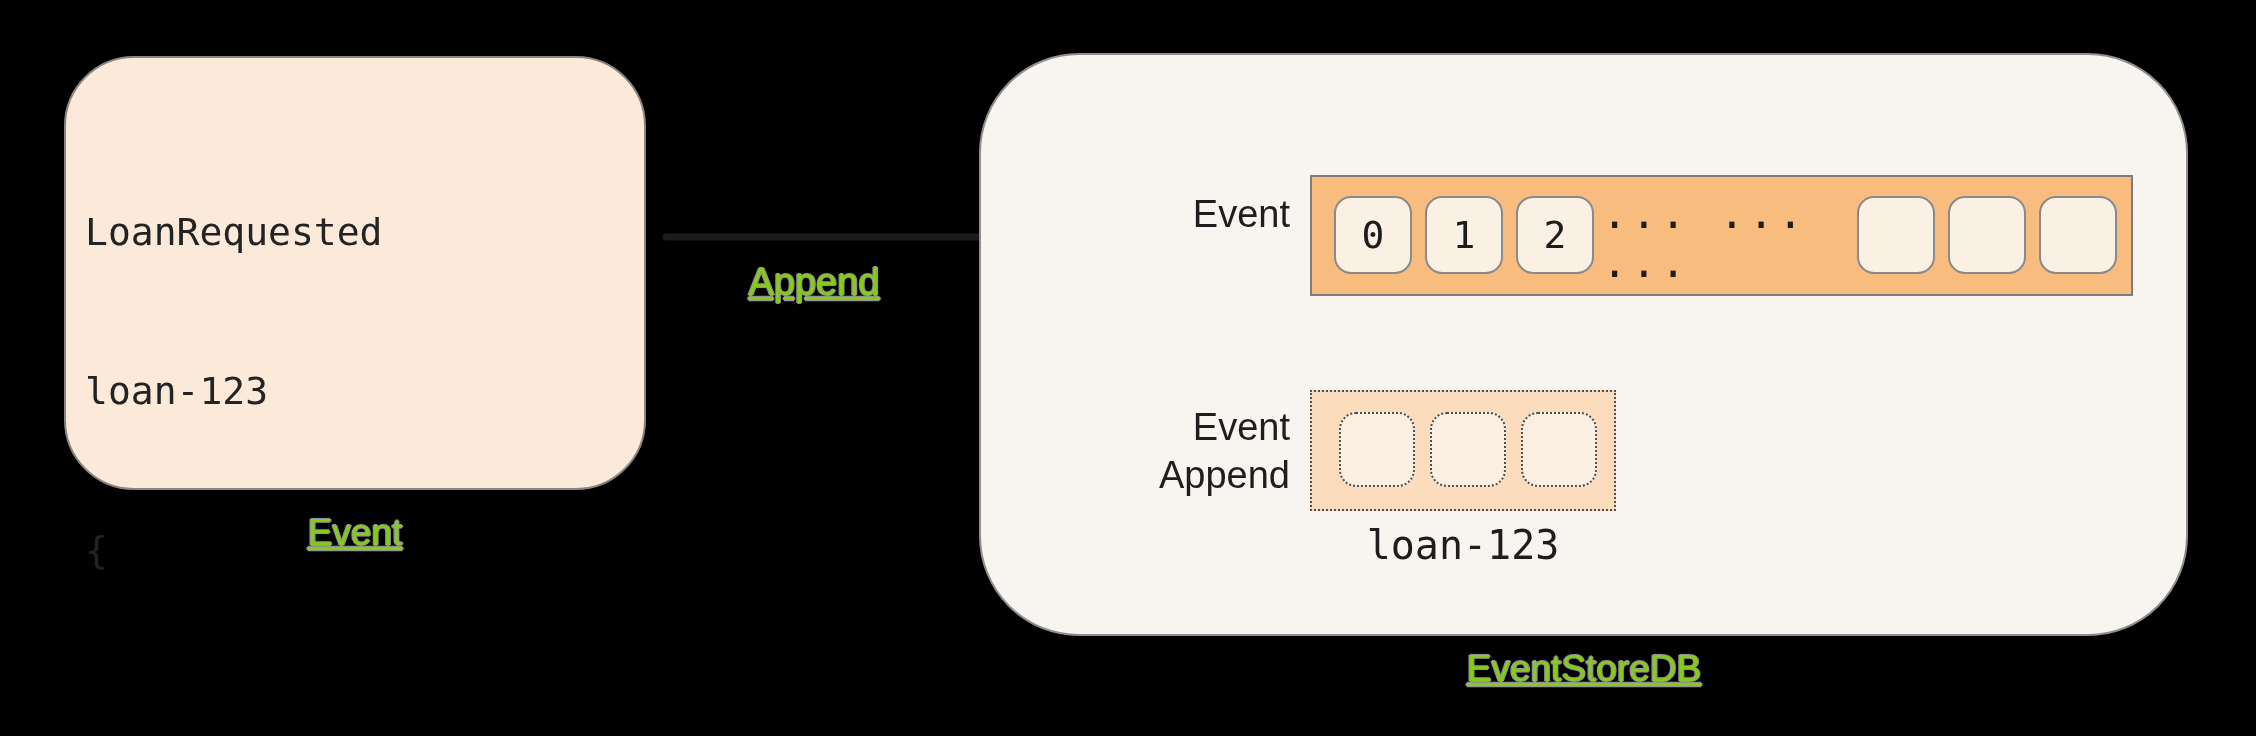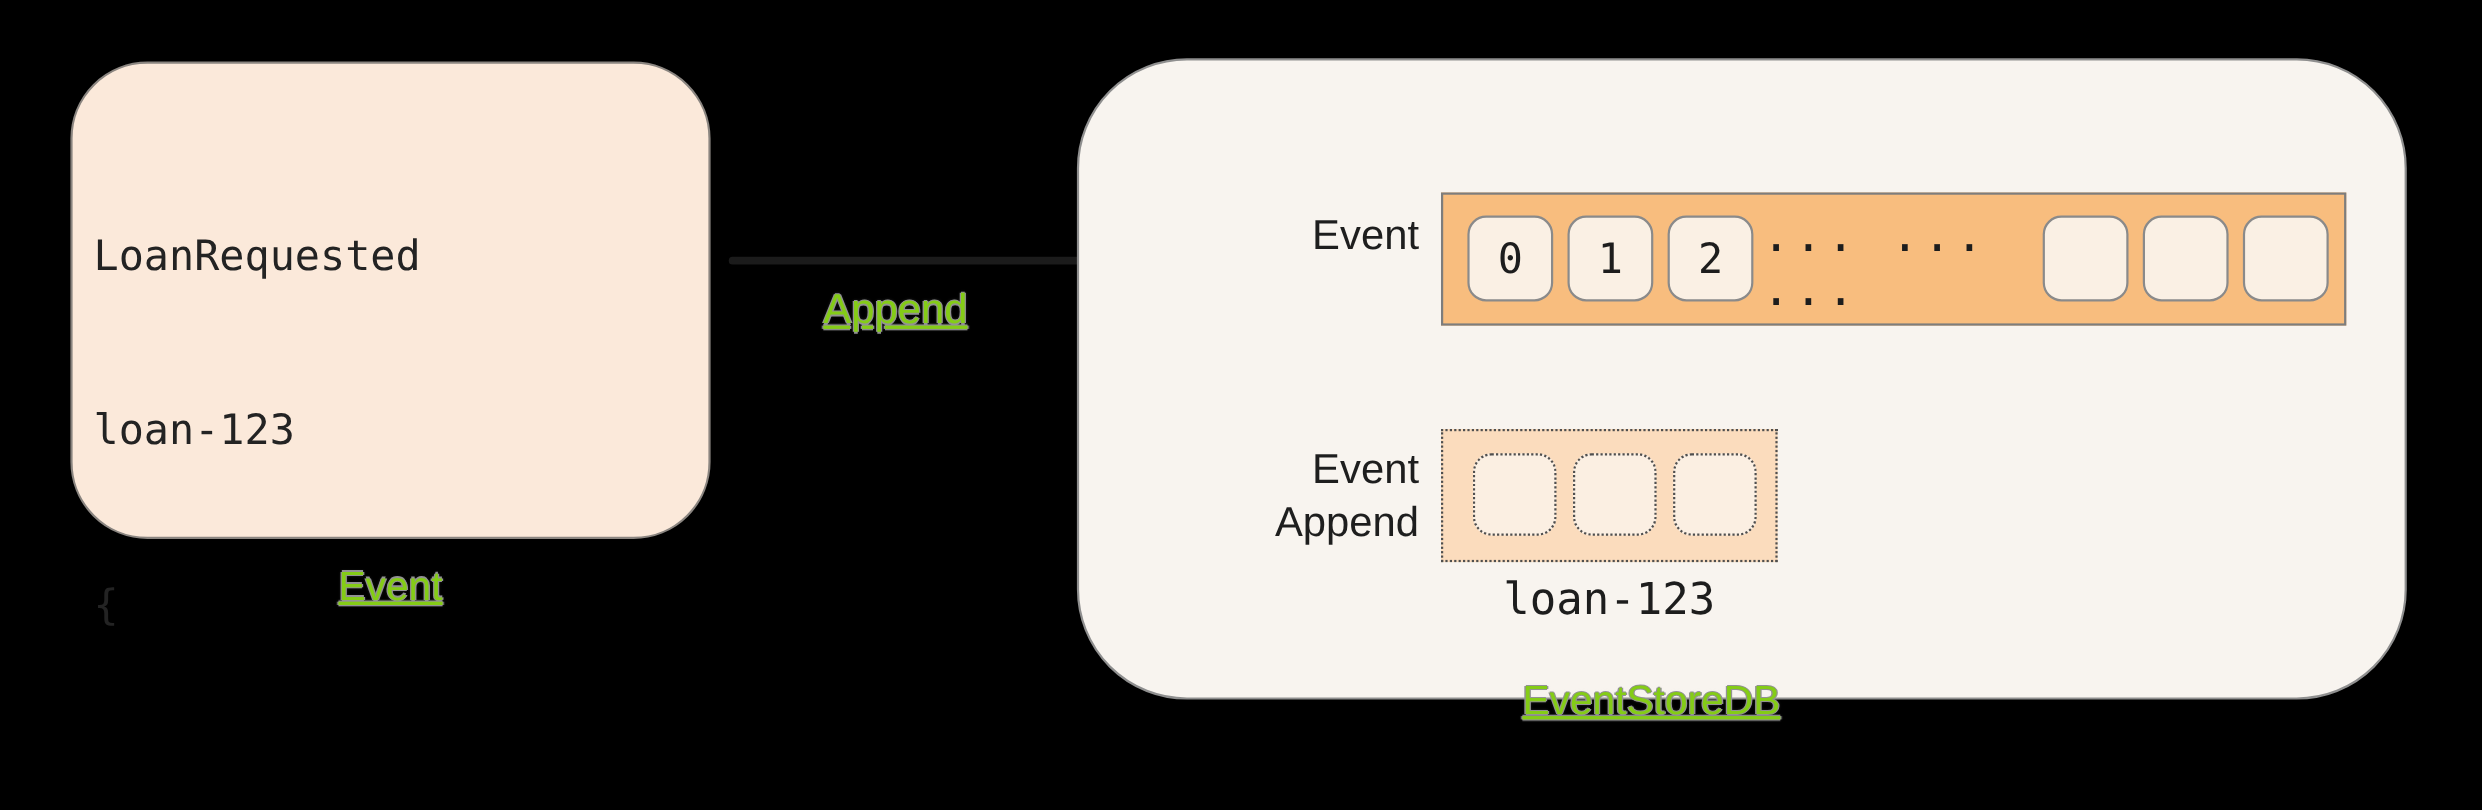--- a/index.html
+++ b/index.html
@@ -30,21 +30,21 @@
   
   .halo {
     color:#84cc16;
     text-shadow: 1.2px 0 0 #929292, -1.2px 0 0 #929292,
                  0 1.2px 0 #929292, 0 -1.2px 0 #929292,
                  0 0 3px rgba(220,220,220,.35);
     text-decoration: underline;
   }
   .event-caption { left:255px; top:512px; width:200px; text-align:center; font-size:37px; }
   .append-label  { left:689px; top:261px; width:250px; text-align:center; font-size:38px; }
-  .store-caption { left:1384px; top:616px; width:400px; font-size:37px; }
+  .store-caption { left:1384px; top:648px; width:400px; text-align:center; font-size:37px; }
 
   
   .arrows { left:0; top:0; width:2256px; height:736px; pointer-events:none; }
 
   
   .store-box {
     left:979px; top:53px; width:1209px; height:583px;
     background:var(--store-fill,#f8f4ef);
     border:2px solid var(--store-border,#8f8f8f);
     border-radius:100px;

